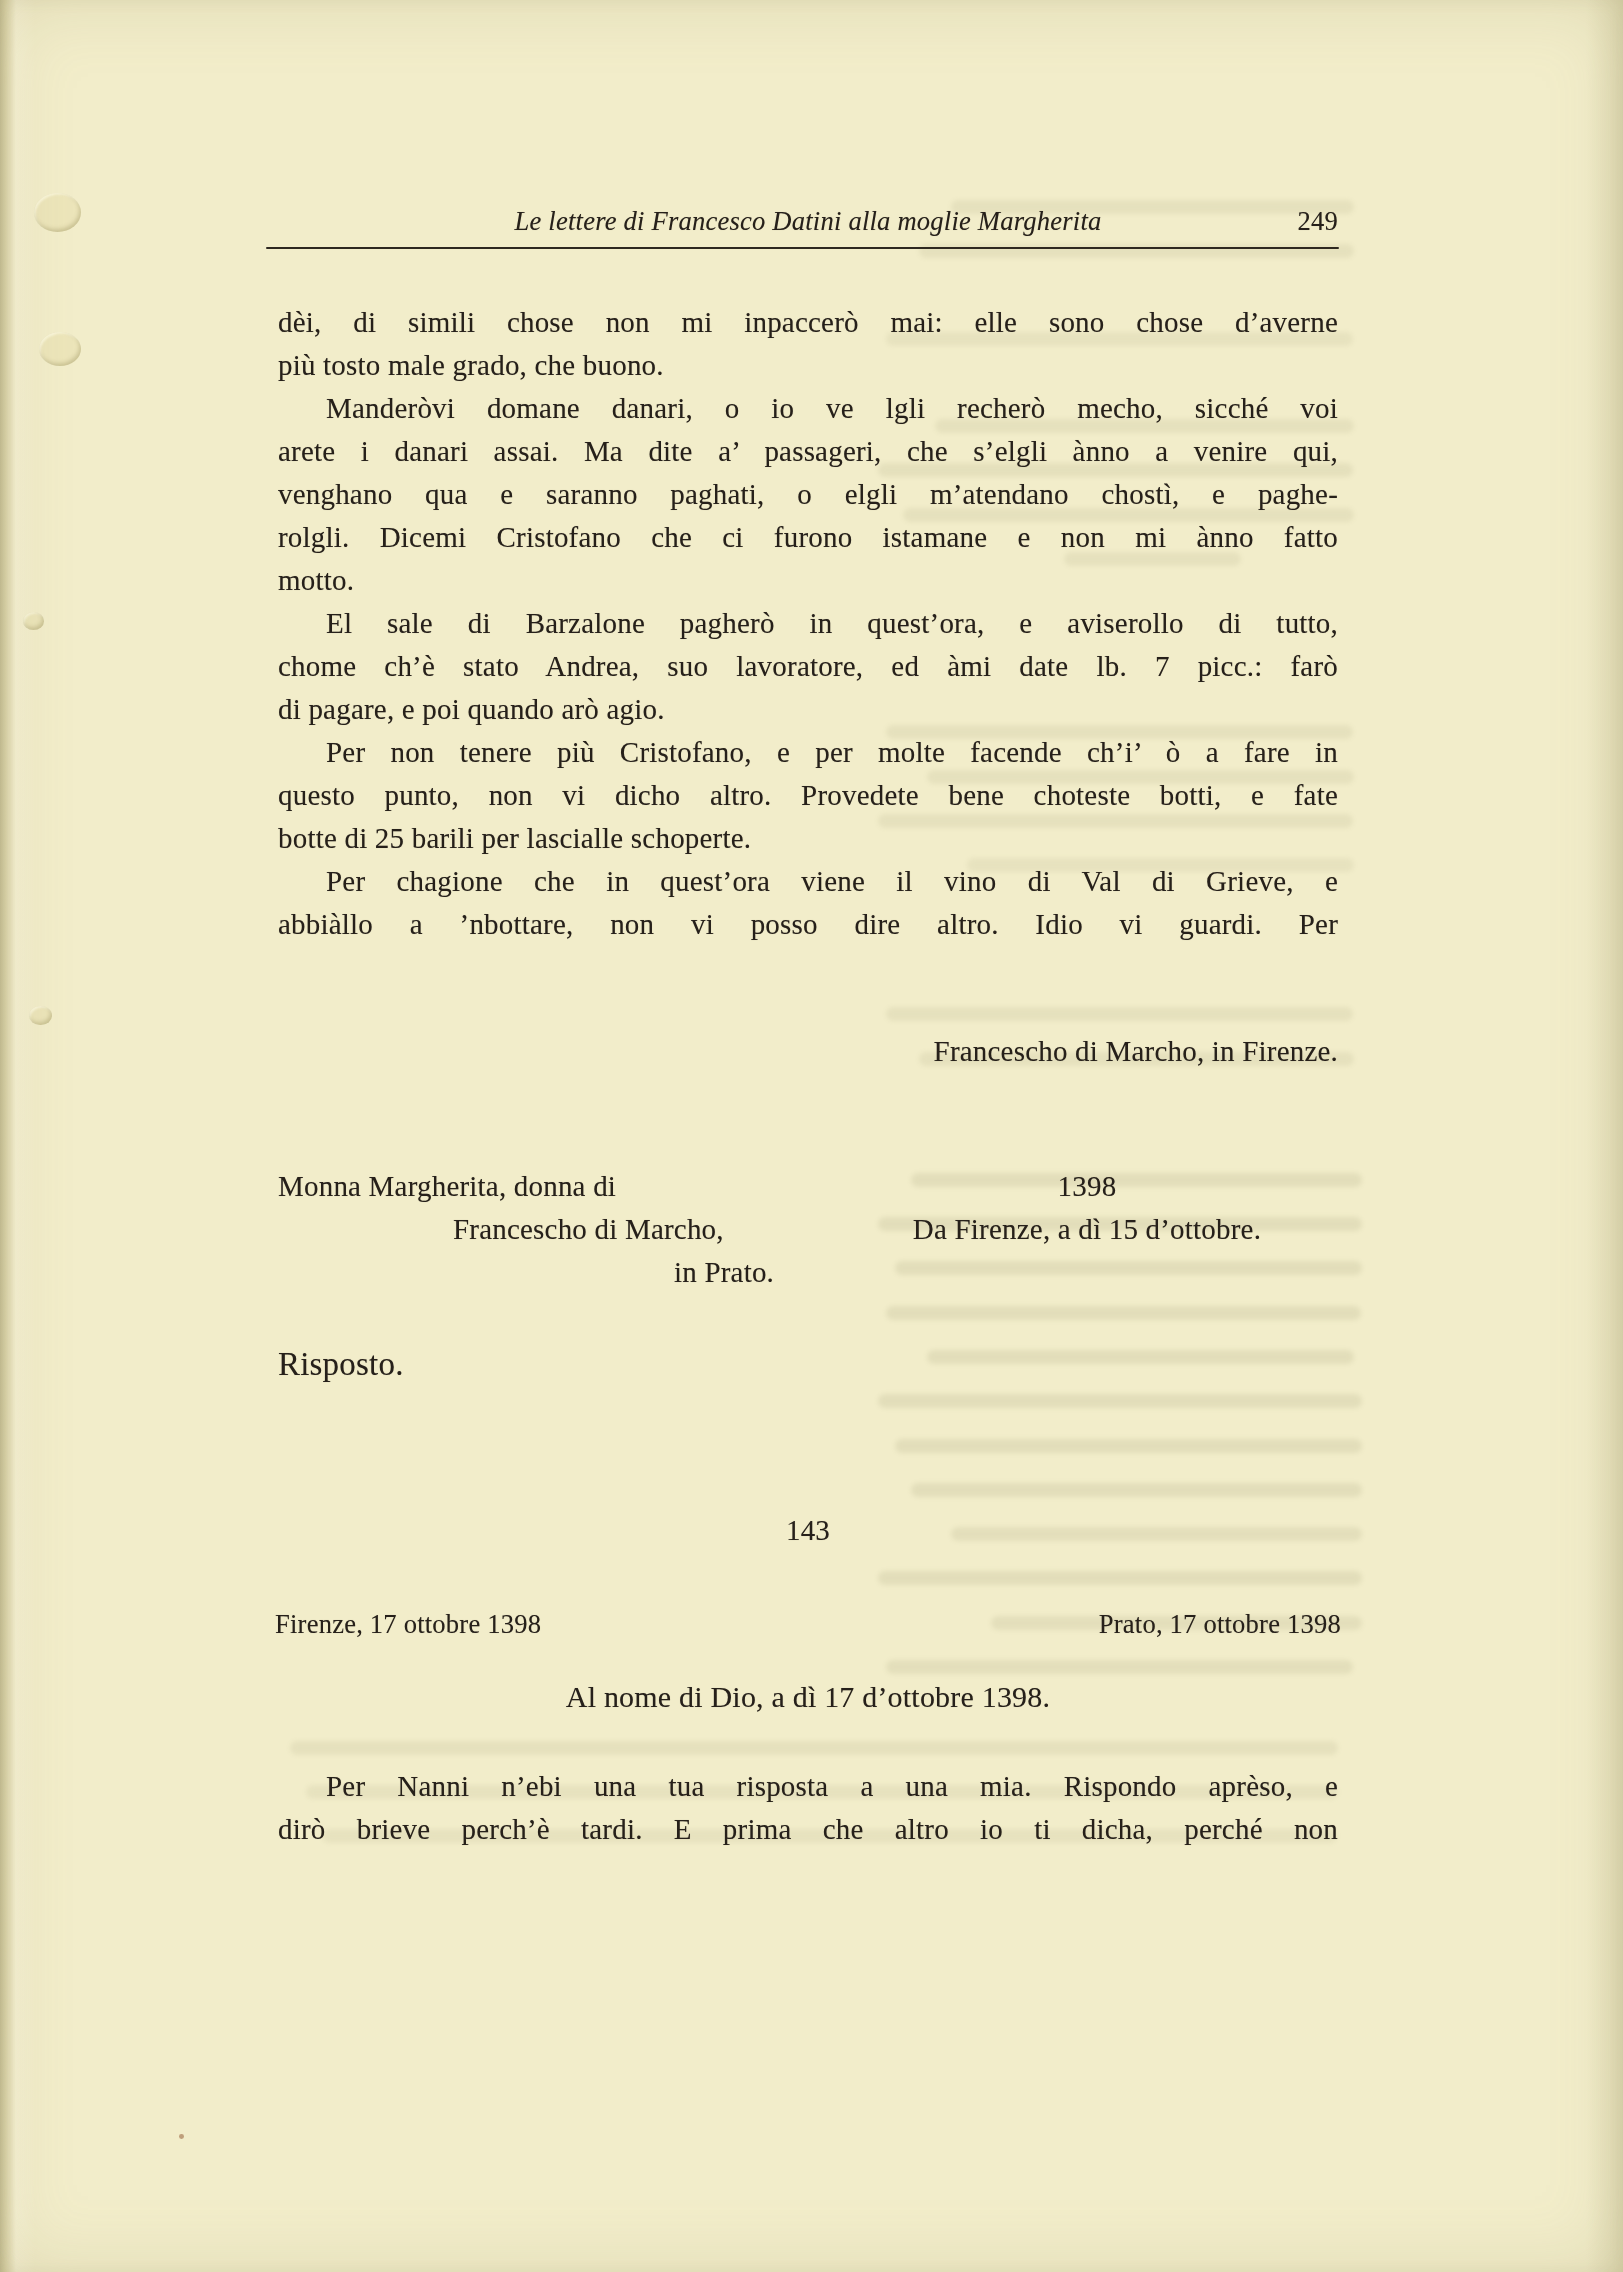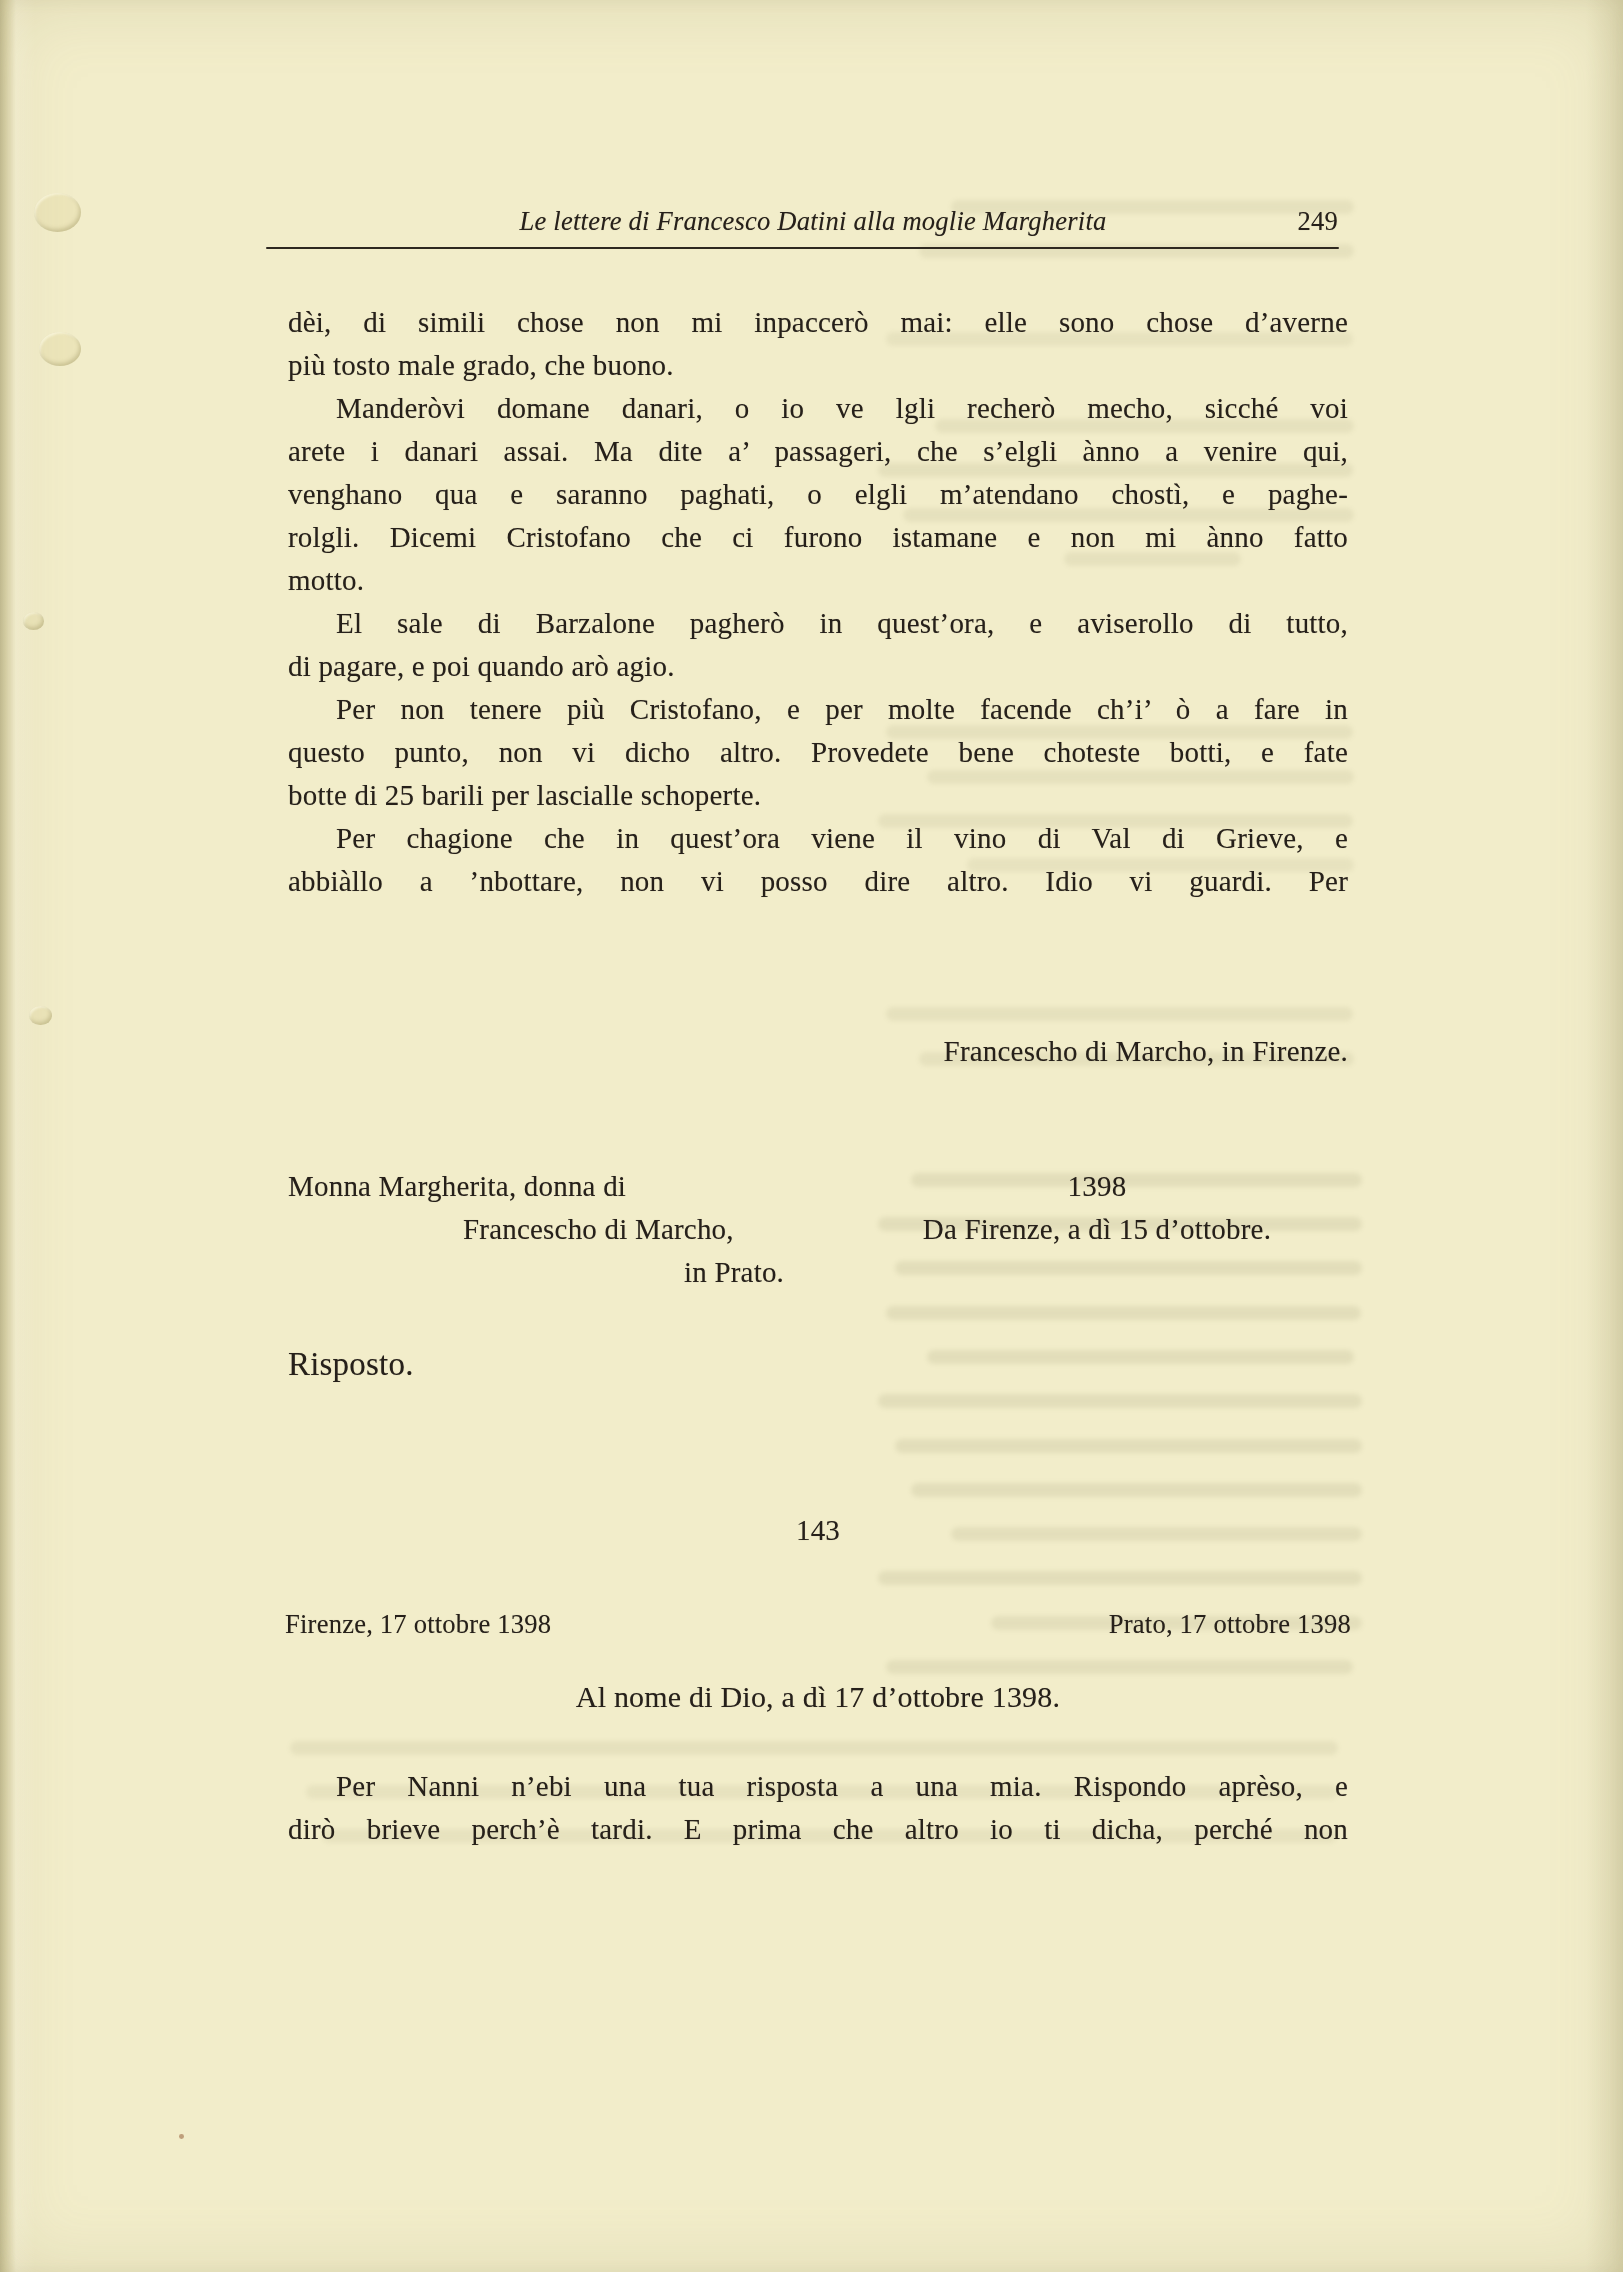--- a/index.html
+++ b/index.html
@@ -7,21 +7,21 @@
     position:relative; width:1623px; height:2273px; overflow:hidden;
     background:#f2edca;
     font-family:"Liberation Serif","DejaVu Serif",serif;
     color:#26201a;
   }
   .vignette{position:absolute;inset:0;box-shadow:inset 0 0 73px rgba(150,140,90,.22), inset 0 0 14.5px rgba(150,140,90,.12);pointer-events:none;z-index:5;}
   .crease{position:absolute;left:0;top:0;width:35px;height:100%;z-index:2;
     background:linear-gradient(90deg,#c9c299 0px,#ddd6ac 5.6px,#f7f2d4 16px,rgba(242,237,202,0) 35px);}
   .right-shade{position:absolute;right:0;top:0;width:37px;height:100%;z-index:2;
     background:linear-gradient(270deg,rgba(170,163,116,.25),rgba(242,237,202,0));}
-  .ink{ text-shadow:0 0 0.8px rgba(40,33,25,.28); letter-spacing:0.2px;margin-left:10px; }
+  .ink{ text-shadow:0 0 0.8px rgba(40,33,25,.28); letter-spacing:0.2px; }
 
   .running-head{position:absolute;left:278px;top:203px;width:1060px;height:37px;z-index:3;}
   .running-title{display:block;text-align:center;font-style:italic;font-size:26.6px;line-height:37px;}
   .running-page{position:absolute;right:0;top:0;font-size:26.6px;line-height:37px;}
   .head-rule{position:absolute;left:266px;top:247px;width:1073px;height:2.4px;background:#2e2820;z-index:3;border-radius:1.6px;}
 
   .bodyblock{position:absolute;left:278px;top:301px;width:1060px;font-size:29px;z-index:3;}
   .tline{line-height:43px;}
   .just{text-align:justify;text-align-last:justify;}
   .ind{text-indent:48px;}
@@ -98,20 +98,21 @@
 
   <div class="bodyblock ink">
       <div class="tline just">dèi, di simili chose non mi inpaccerò mai: elle sono chose d’averne</div>
       <div class="tline">più tosto male grado, che buono.</div>
       <div class="tline just ind">Manderòvi domane danari, o io ve lgli recherò mecho, sicché voi</div>
       <div class="tline just">arete i danari assai. Ma dite a’ passageri, che s’elgli ànno a venire qui,</div>
       <div class="tline just">venghano qua e saranno paghati, o elgli m’atendano chostì, e paghe-</div>
       <div class="tline just">rolgli. Dicemi Cristofano che ci furono istamane e non mi ànno fatto</div>
       <div class="tline">motto.</div>
       <div class="tline just ind">El sale di Barzalone pagherò in quest’ora, e aviserollo di tutto,</div>
+      <div class="tline just">chome ch’è stato Andrea, suo lavoratore, ed àmi date lb. 7 picc.: farò</div>
       <div class="tline">di pagare, e poi quando arò agio.</div>
       <div class="tline just ind">Per non tenere più Cristofano, e per molte facende ch’i’ ò a fare in</div>
       <div class="tline just">questo punto, non vi dicho altro. Provedete bene choteste botti, e fate</div>
       <div class="tline">botte di 25 barili per lascialle schoperte.</div>
       <div class="tline just ind">Per chagione che in quest’ora viene il vino di Val di Grieve, e</div>
       <div class="tline just">abbiàllo a ’nbottare, non vi posso dire altro. Idio vi guardi. Per</div>
     </div>
 
   <div class="signature ink">Francescho di Marcho, in Firenze.</div>
 

